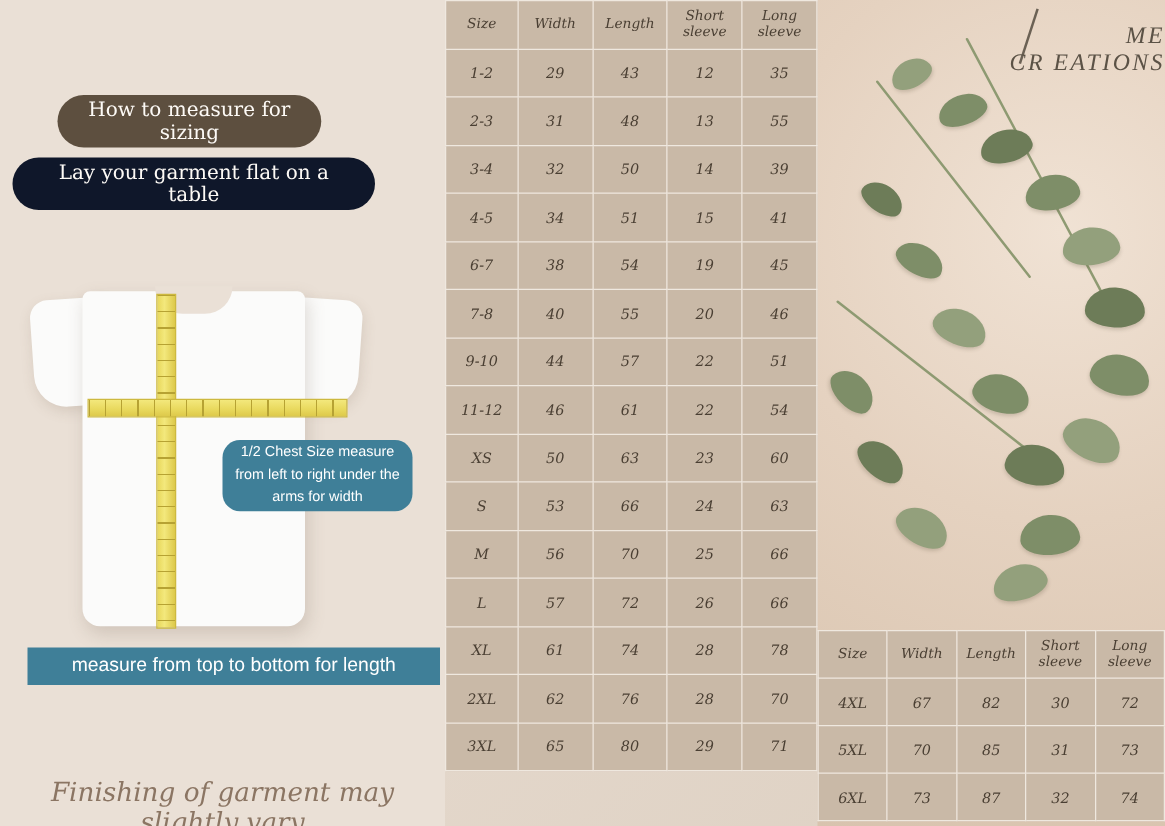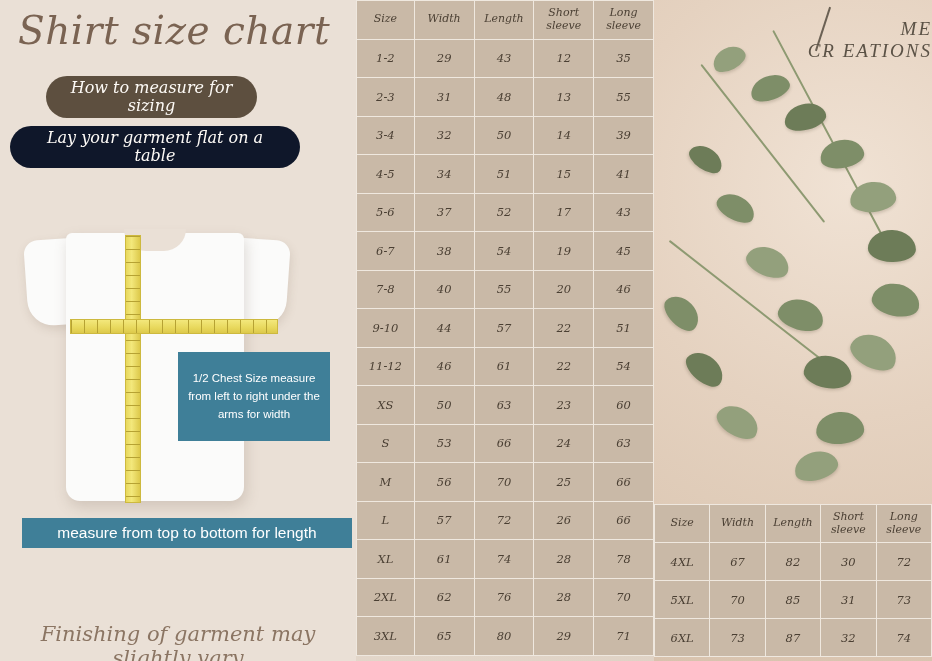--- a/index.html
+++ b/index.html
@@ -36,21 +36,20 @@
     font-style: italic;
     font-size: 39px;
     color: #7a6352;
     letter-spacing: 0.5px;
   }
   .pill {
     position: absolute;
     border-radius: 22px;
     color: #fdfaf6;
     font-family: "DejaVu Serif", serif;
-    font-style: italic;
     text-align: center;
     display: flex;
     align-items: center;
     justify-content: center;
     line-height: 1.15;
     padding: 0 14px;
     box-sizing: border-box;
   }
   #pill-1 {
     left: 46px; top: 76px;
@@ -134,23 +133,24 @@
   }
 
   #chest-note {
     position: absolute;
     left: 178px; top: 352px;
     width: 152px;
     background: #3f7f98;
     color: #ffffff;
     font-size: 11.5px;
     text-align: center;
-    padding: 18px 8px;
+    padding: 2px 8px;
     box-sizing: border-box;
     line-height: 1.55;
+    border-radius: 14px;
   }
   #length-note {
     position: absolute;
     left: 22px; top: 518px;
     width: 330px; height: 30px;
     background: #3f7f98;
     color: #ffffff;
     font-size: 15.5px;
     display: flex;
     align-items: center;
@@ -298,21 +298,20 @@
   </div>
 
   <div id="logo-mark"></div>
   <div id="logo">
     <div class="line1">ME</div>
     <div class="line2">CR EATIONS</div>
   </div>
   <div id="vertical-note">Note : Measurements is in CM</div>
 
   <div id="left-panel">
-    <div id="title">Shirt size chart</div>
 
     <div class="pill" id="pill-1">How to measure for sizing</div>
     <div class="pill" id="pill-2">Lay your garment flat on a table</div>
 
     <div id="shirt-wrap">
       <div class="sleeve" id="sleeve-left"></div>
       <div class="sleeve" id="sleeve-right"></div>
       <div id="shirt-body"></div>
       <div id="shirt-collar"></div>
       <div id="tape-vertical">
@@ -368,27 +367,20 @@
           <td>39</td>
         </tr>
       <tr>
           <td>4-5</td>
           <td>34</td>
           <td>51</td>
           <td>15</td>
           <td>41</td>
         </tr>
       <tr>
-          <td>5-6</td>
-          <td>37</td>
-          <td>52</td>
-          <td>17</td>
-          <td>43</td>
-        </tr>
-      <tr>
           <td>6-7</td>
           <td>38</td>
           <td>54</td>
           <td>19</td>
           <td>45</td>
         </tr>
       <tr>
           <td>7-8</td>
           <td>40</td>
           <td>55</td>

